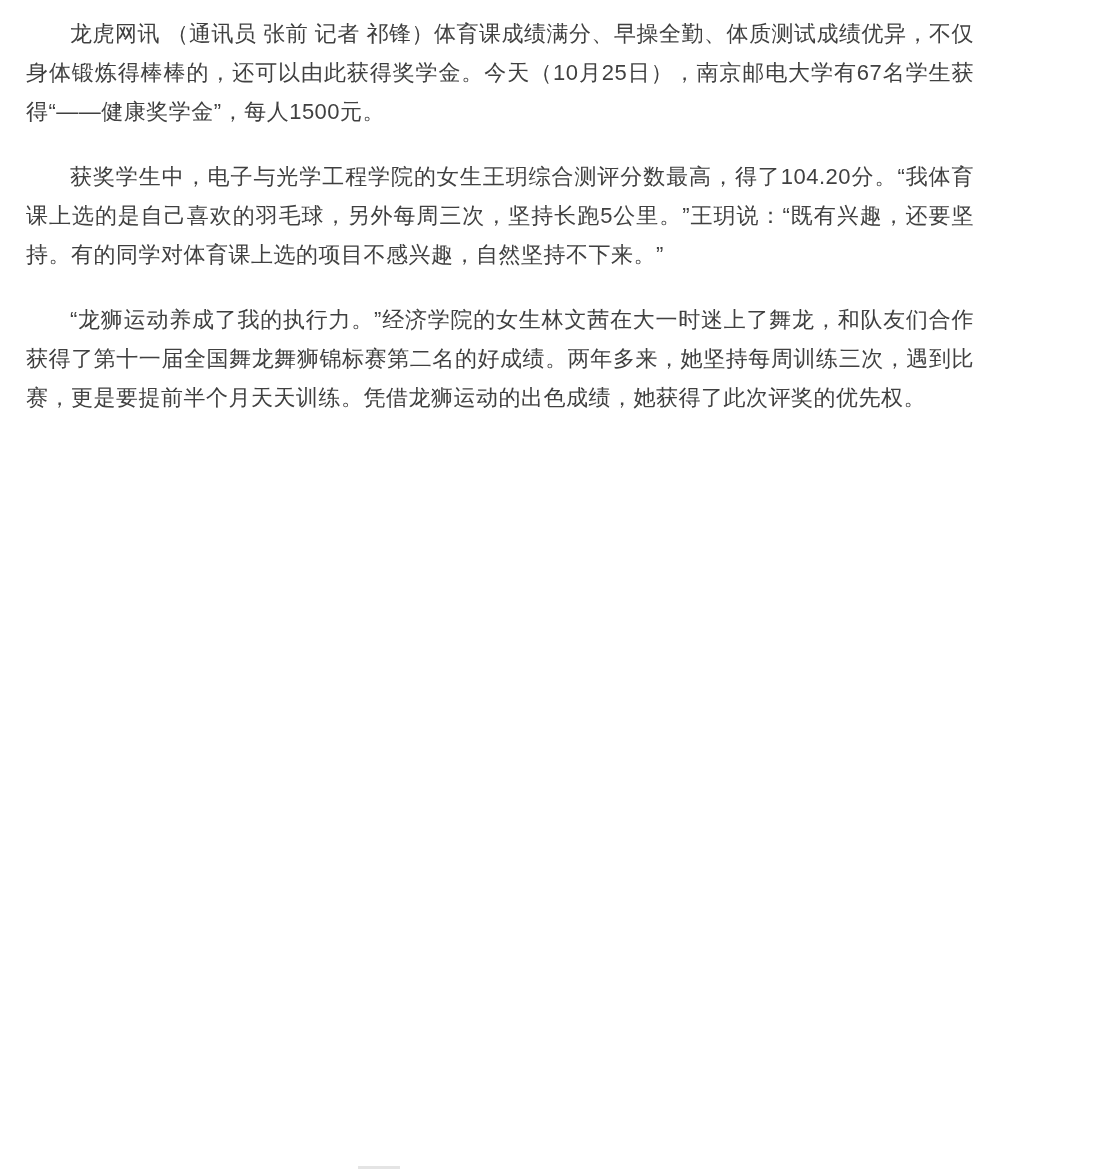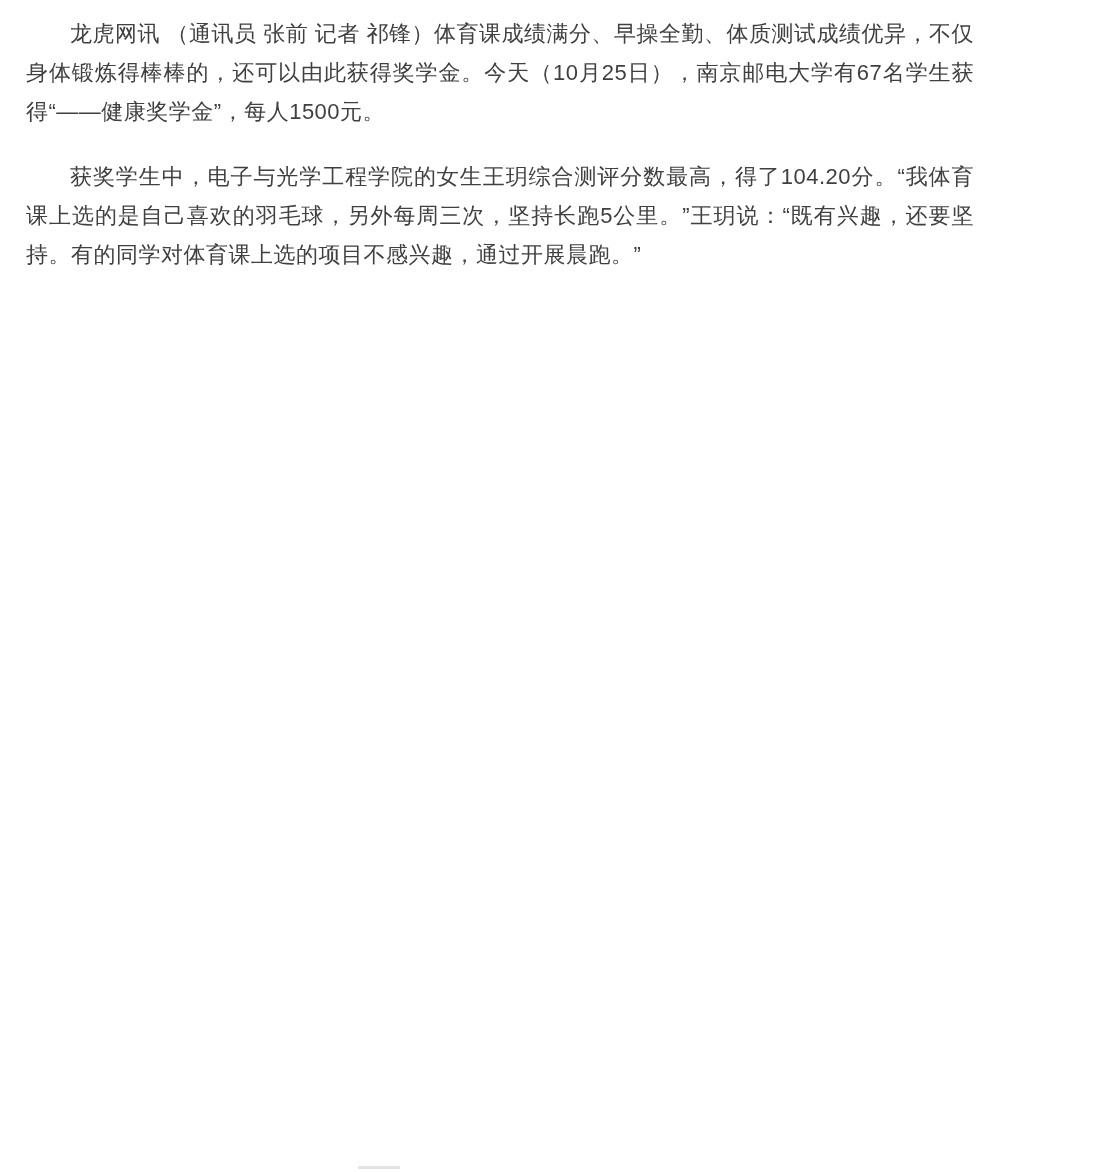--- a/index.html
+++ b/index.html
@@ -36,16 +36,17 @@
     width: 42px;
     height: 3px;
     background: #e4e4e4;
   }
 </style>
 </head>
 <body>
 
 <div class="article-page">
   <p>龙虎网讯 （通讯员 张前 记者 祁锋）体育课成绩满分、早操全勤、体质测试成绩优异，不仅身体锻炼得棒棒的，还可以由此获得奖学金。今天（10月25日），南京邮电大学有67名学生获得“——健康奖学金”，每人1500元。</p>
-  <p>获奖学生中，电子与光学工程学院的女生王玥综合测评分数最高，得了104.20分。“我体育课上选的是自己喜欢的羽毛球，另外每周三次，坚持长跑5公里。”王玥说：“既有兴趣，还要坚持。有的同学对体育课上选的项目不感兴趣，通过开展晨跑。”</p>
+  <p>获奖学生中，电子与光学工程学院的女生王玥综合测评分数最高，得了104.20分。“我体育课上选的是自己喜欢的羽毛球，另外每周三次，坚持长跑5公里。”王玥说：“既有兴趣，还要坚持。有的同学对体育课上选的项目不感兴趣，自然坚持不下来。”</p>
+  <p>“龙狮运动养成了我的执行力。”经济学院的女生林文茜在大一时迷上了舞龙，和队友们合作获得了第十一届全国舞龙舞狮锦标赛第二名的好成绩。两年多来，她坚持每周训练三次，遇到比赛，更是要提前半个月天天训练。凭借龙狮运动的出色成绩，她获得了此次评奖的优先权。</p>
 </div>
 
 <div class="faint-artifact-line"></div>
 
 </body></html>

